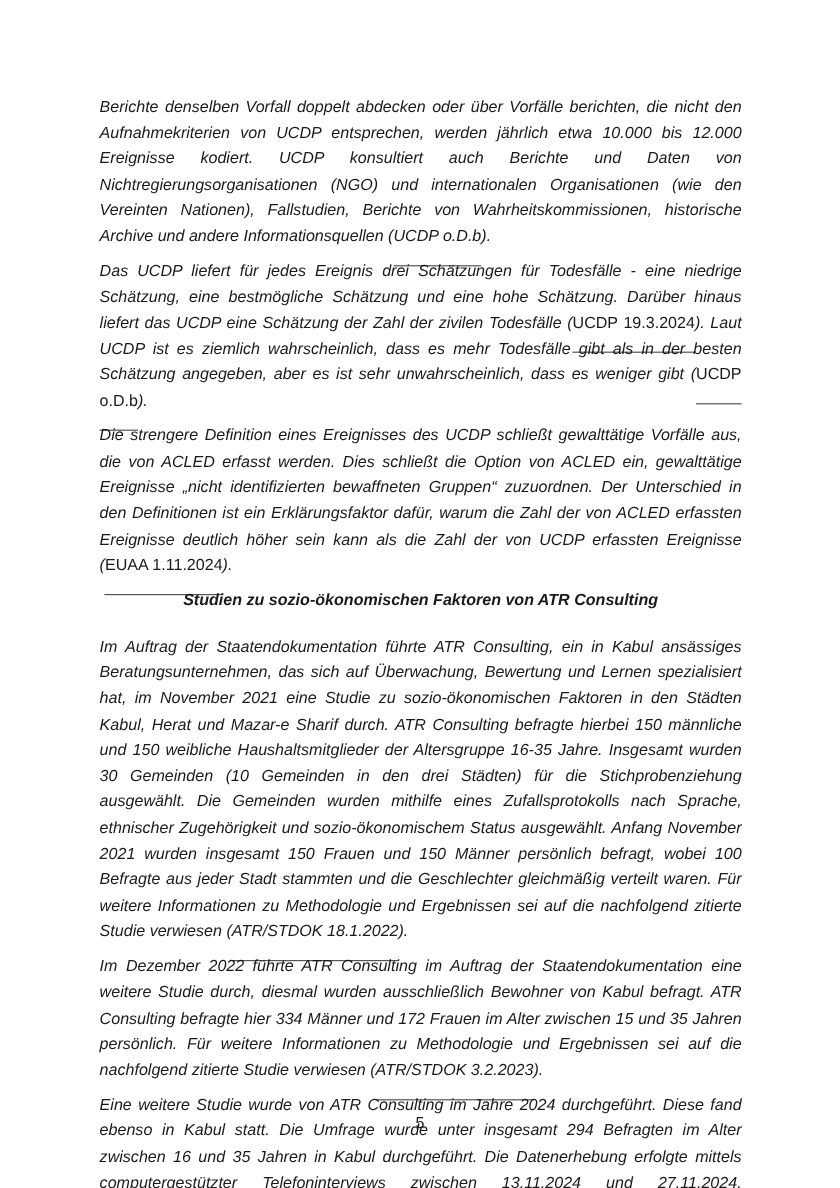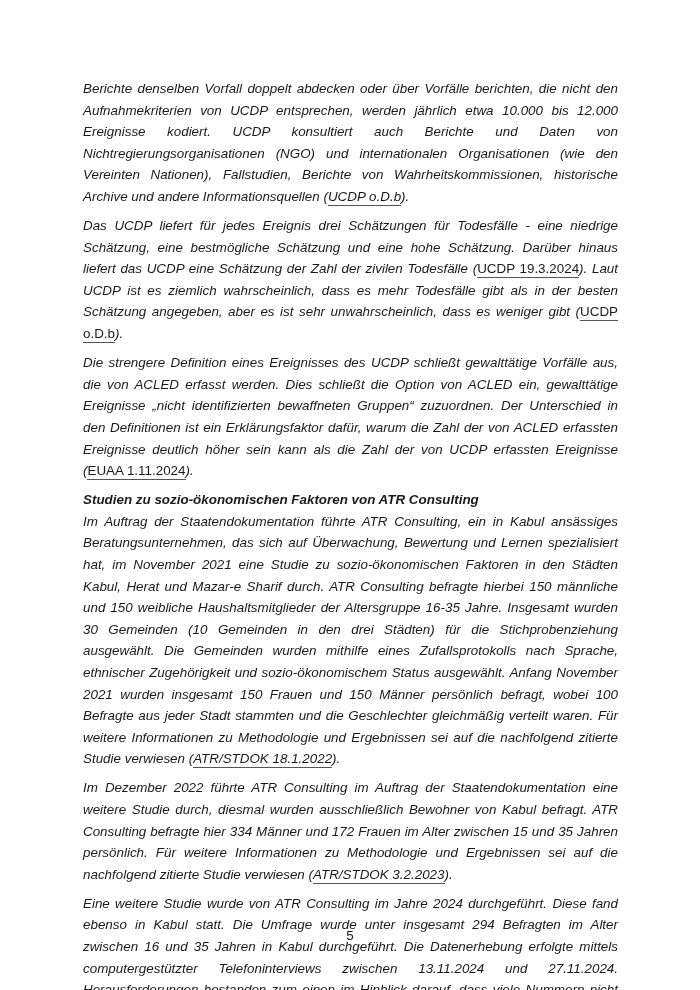--- a/index.html
+++ b/index.html
@@ -27,27 +27,28 @@
     line-height: 21.6px;
     text-align: justify;
     margin: 0 0 7.5px 0;
     hyphens: manual;
   }
   .heading {
     font-style: italic;
     font-weight: bold;
     font-size: 13.4px;
     line-height: 21.6px;
-    margin: 0 0 0 0;
+    margin: 0 0 17px 0;
+    text-align: center;
   }
   .ref {
     color: #1a1a1a;
     text-decoration: none;
     border-bottom: 1px solid #555555;
-    padding-bottom: 1px;
+    padding-bottom: 17px;
     cursor: pointer;
   }
   .ref.upright {
     font-style: normal;
   }
   .page-number {
     position: absolute;
     top: 928px;
     left: 0;
     width: 700px;

